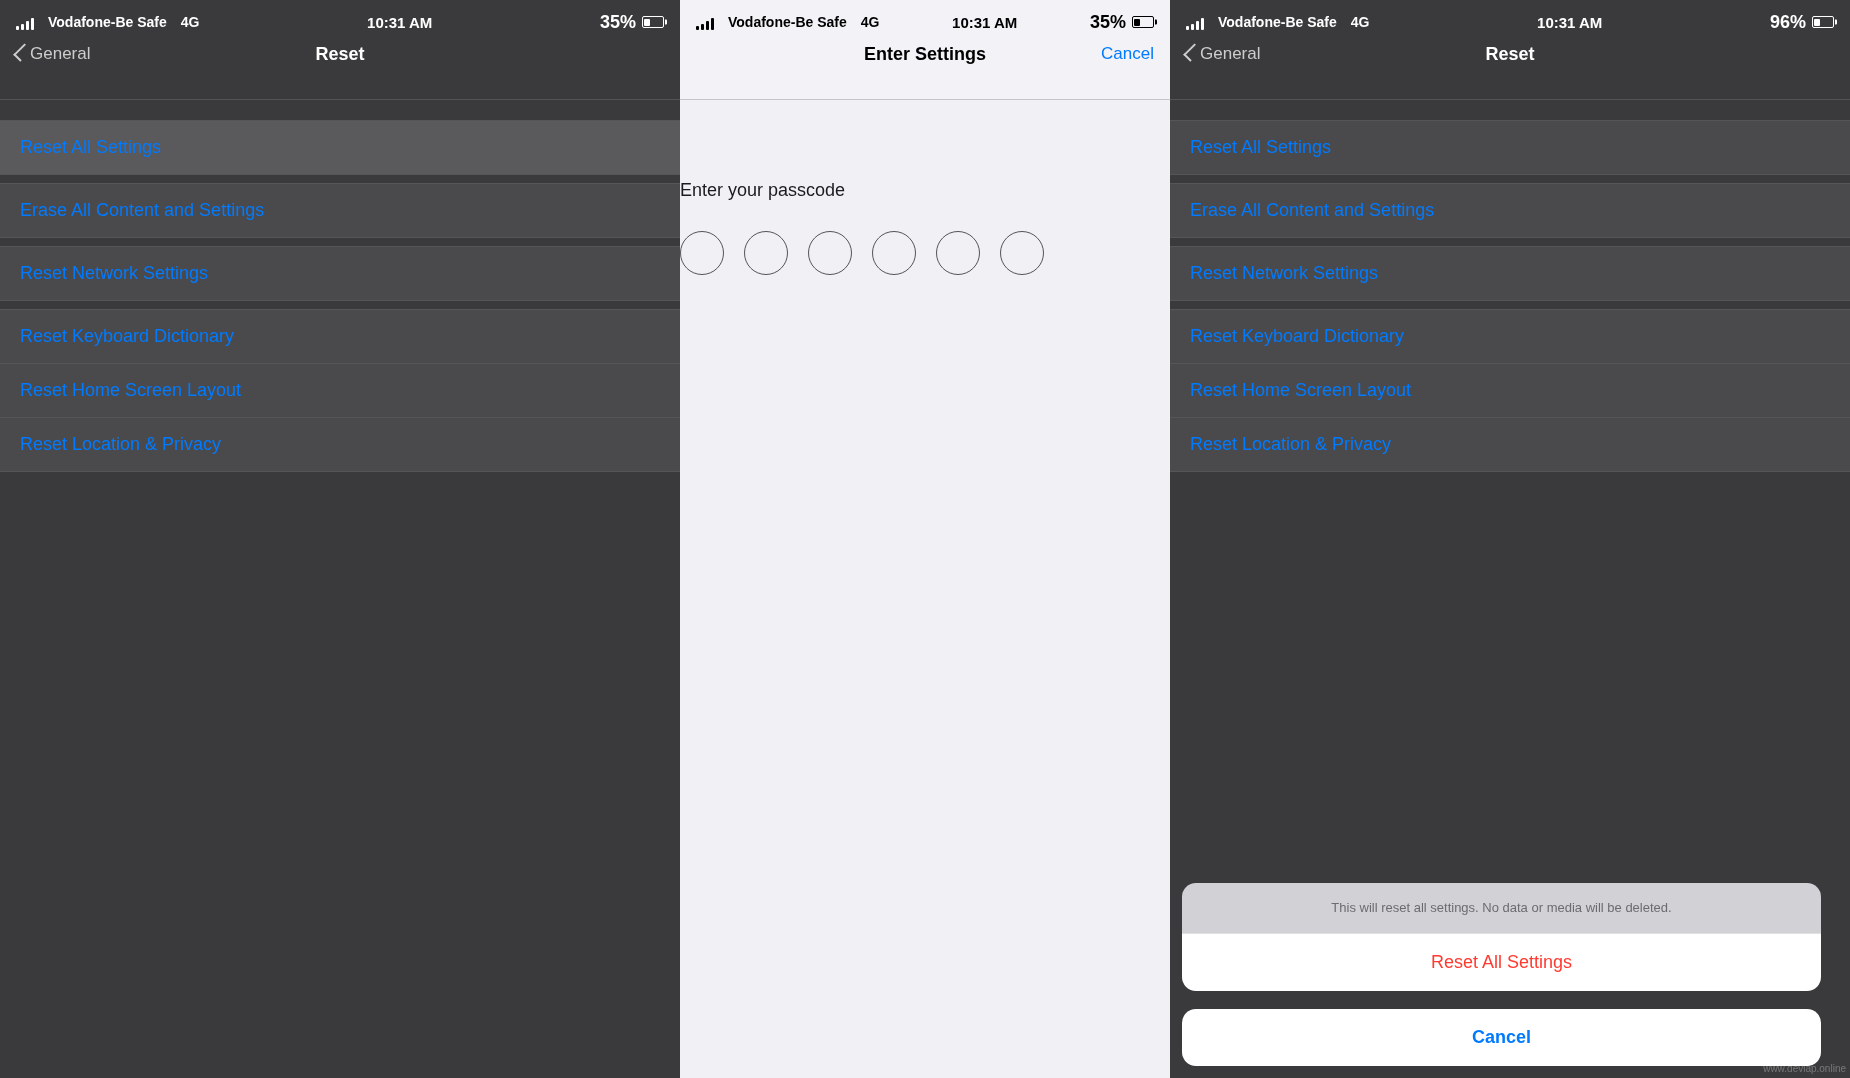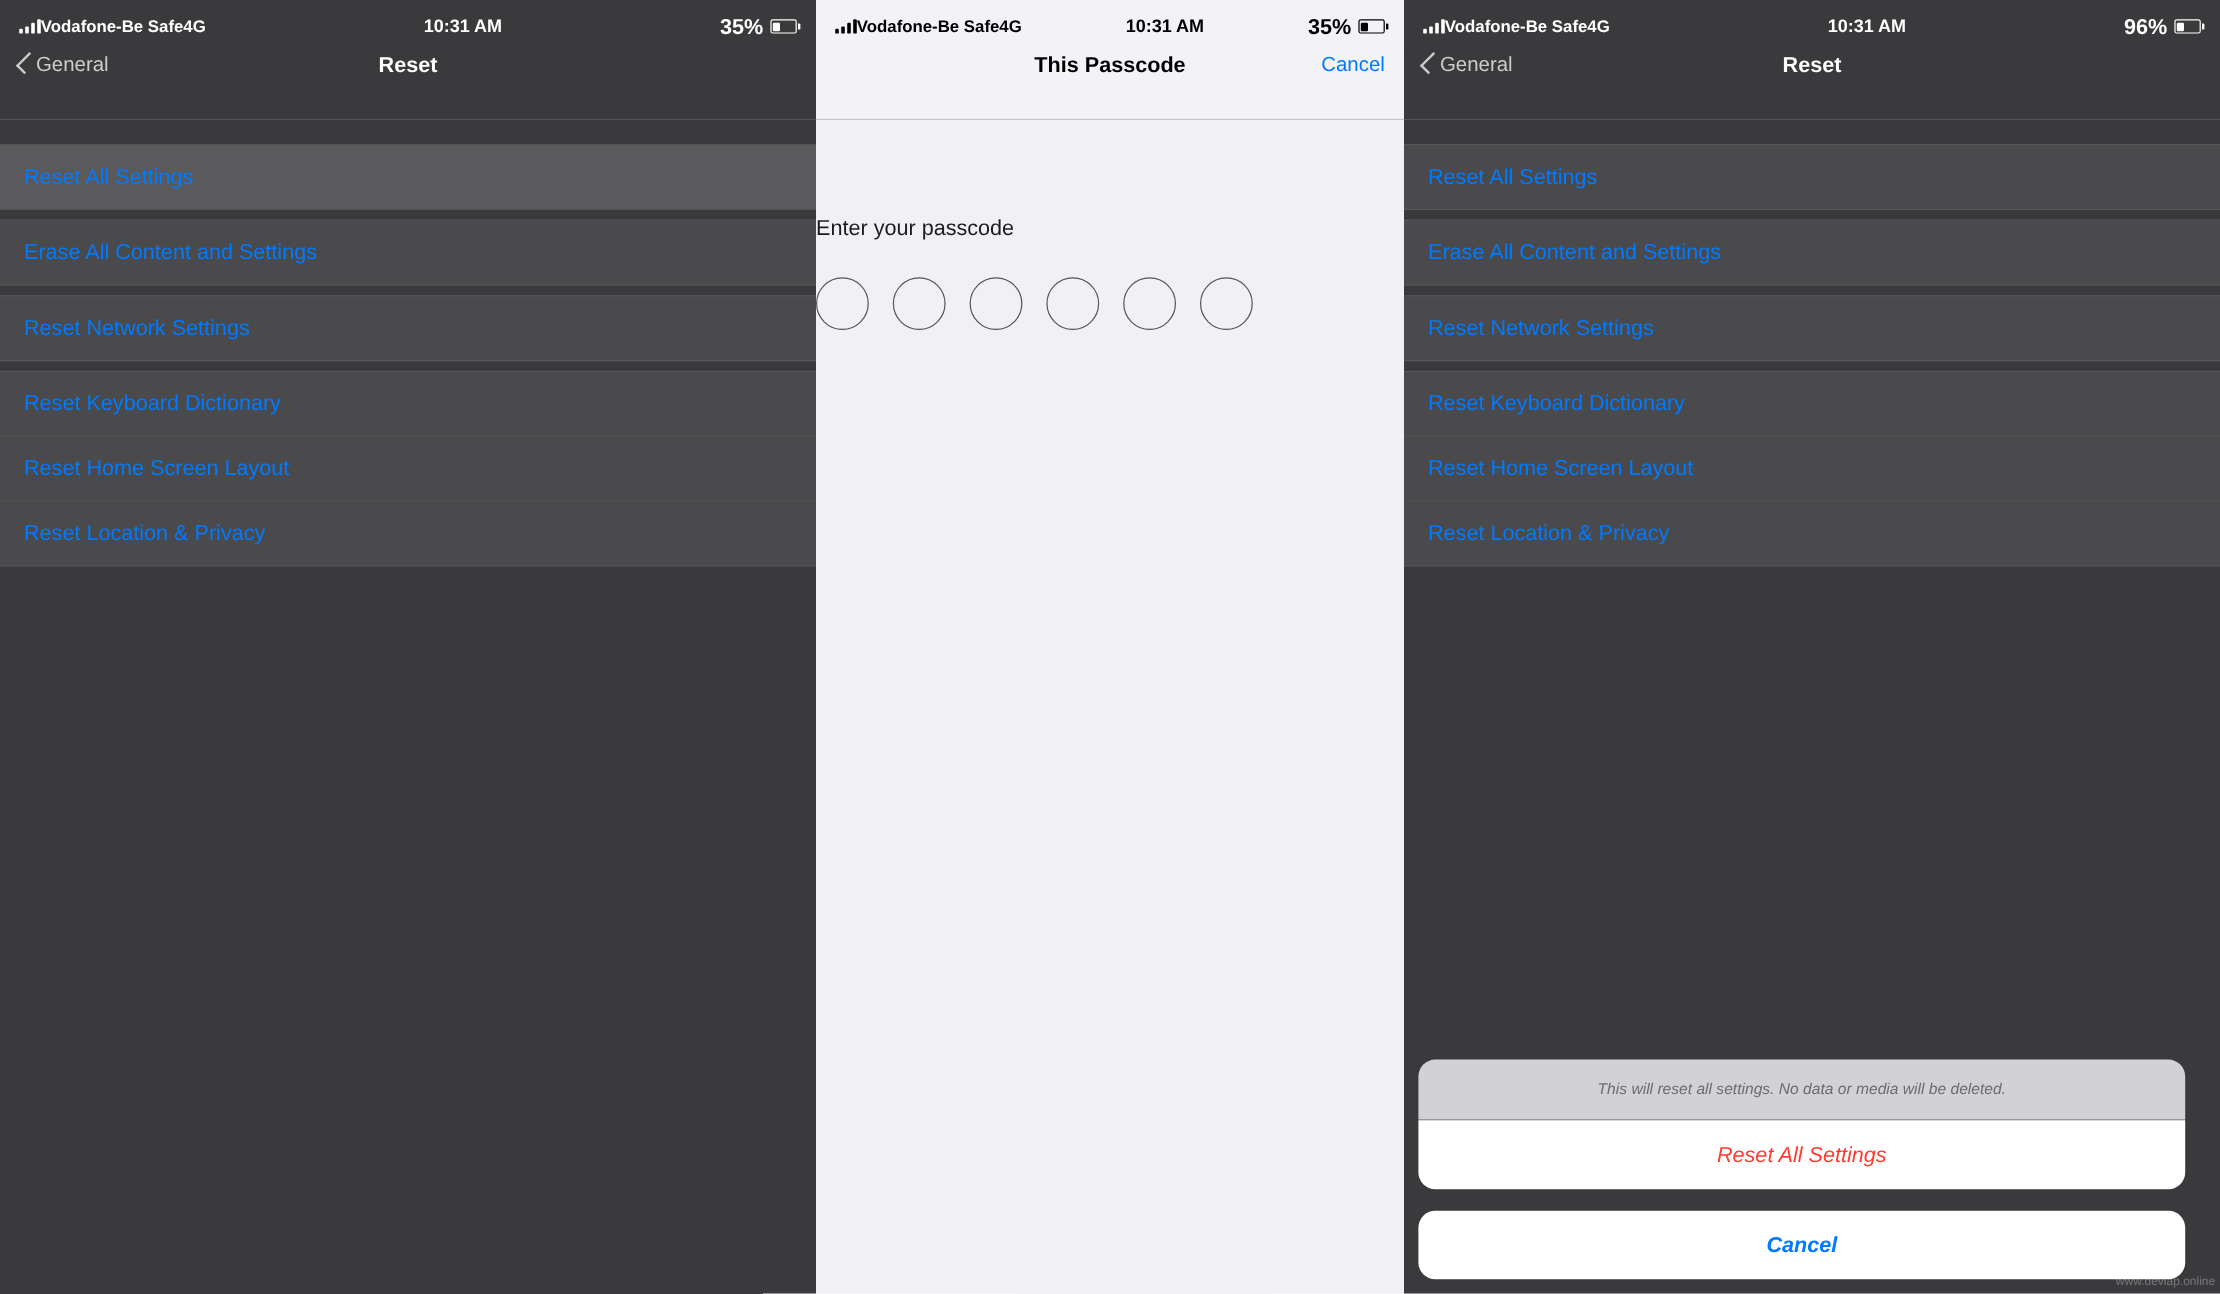--- a/index.html
+++ b/index.html
@@ -33,22 +33,22 @@
       font-weight: 600;
       color: #000;
       flex-shrink: 0;
     }
     .status-bar.dark {
       background: #3a3a3c;
       color: #fff;
     }
     .status-bar-left {
       display: flex;
-      align-items: center;
-      gap: 0;
+      align-items: flex-end;
+      gap: 14px;
       font-size: 14px;
       font-weight: 600;
     }
     .status-bar-center {
       font-size: 15px;
       font-weight: 600;
       text-align: right;
     }
     .status-bar-right {
       display: flex;
@@ -231,21 +231,20 @@
       background: #3a3a3c;
     }
 
     
     .action-sheet-overlay {
       position: absolute;
       bottom: 0;
       left: 0;
       right: 17px;
       padding: 12px;
-      font-style: italic;
     }
     .action-sheet {
       background: transparent;
     }
     .action-sheet-message {
       background: #d1d1d6;
       border-radius: 14px 14px 0 0;
       padding: 16px;
       text-align: center;
       font-size: 13px;
@@ -361,21 +360,21 @@
       <span>35%</span>
       <div class="battery-icon">
         <div class="battery-body" style="color:#000;">
           <div class="battery-fill" style="width:35%;"></div>
         </div>
       </div>
     </div>
   </div>
 
   <div class="nav-bar">
-    <div class="nav-title">This Passcode</div>
+    <div class="nav-title">Enter Settings</div>
     <div class="nav-cancel">Cancel</div>
   </div>
 
   <div class="passcode-content">
     <div class="passcode-prompt">Enter your passcode</div>
     <div class="passcode-dots">
       <div class="passcode-dot"></div>
       <div class="passcode-dot"></div>
       <div class="passcode-dot"></div>
       <div class="passcode-dot"></div>

